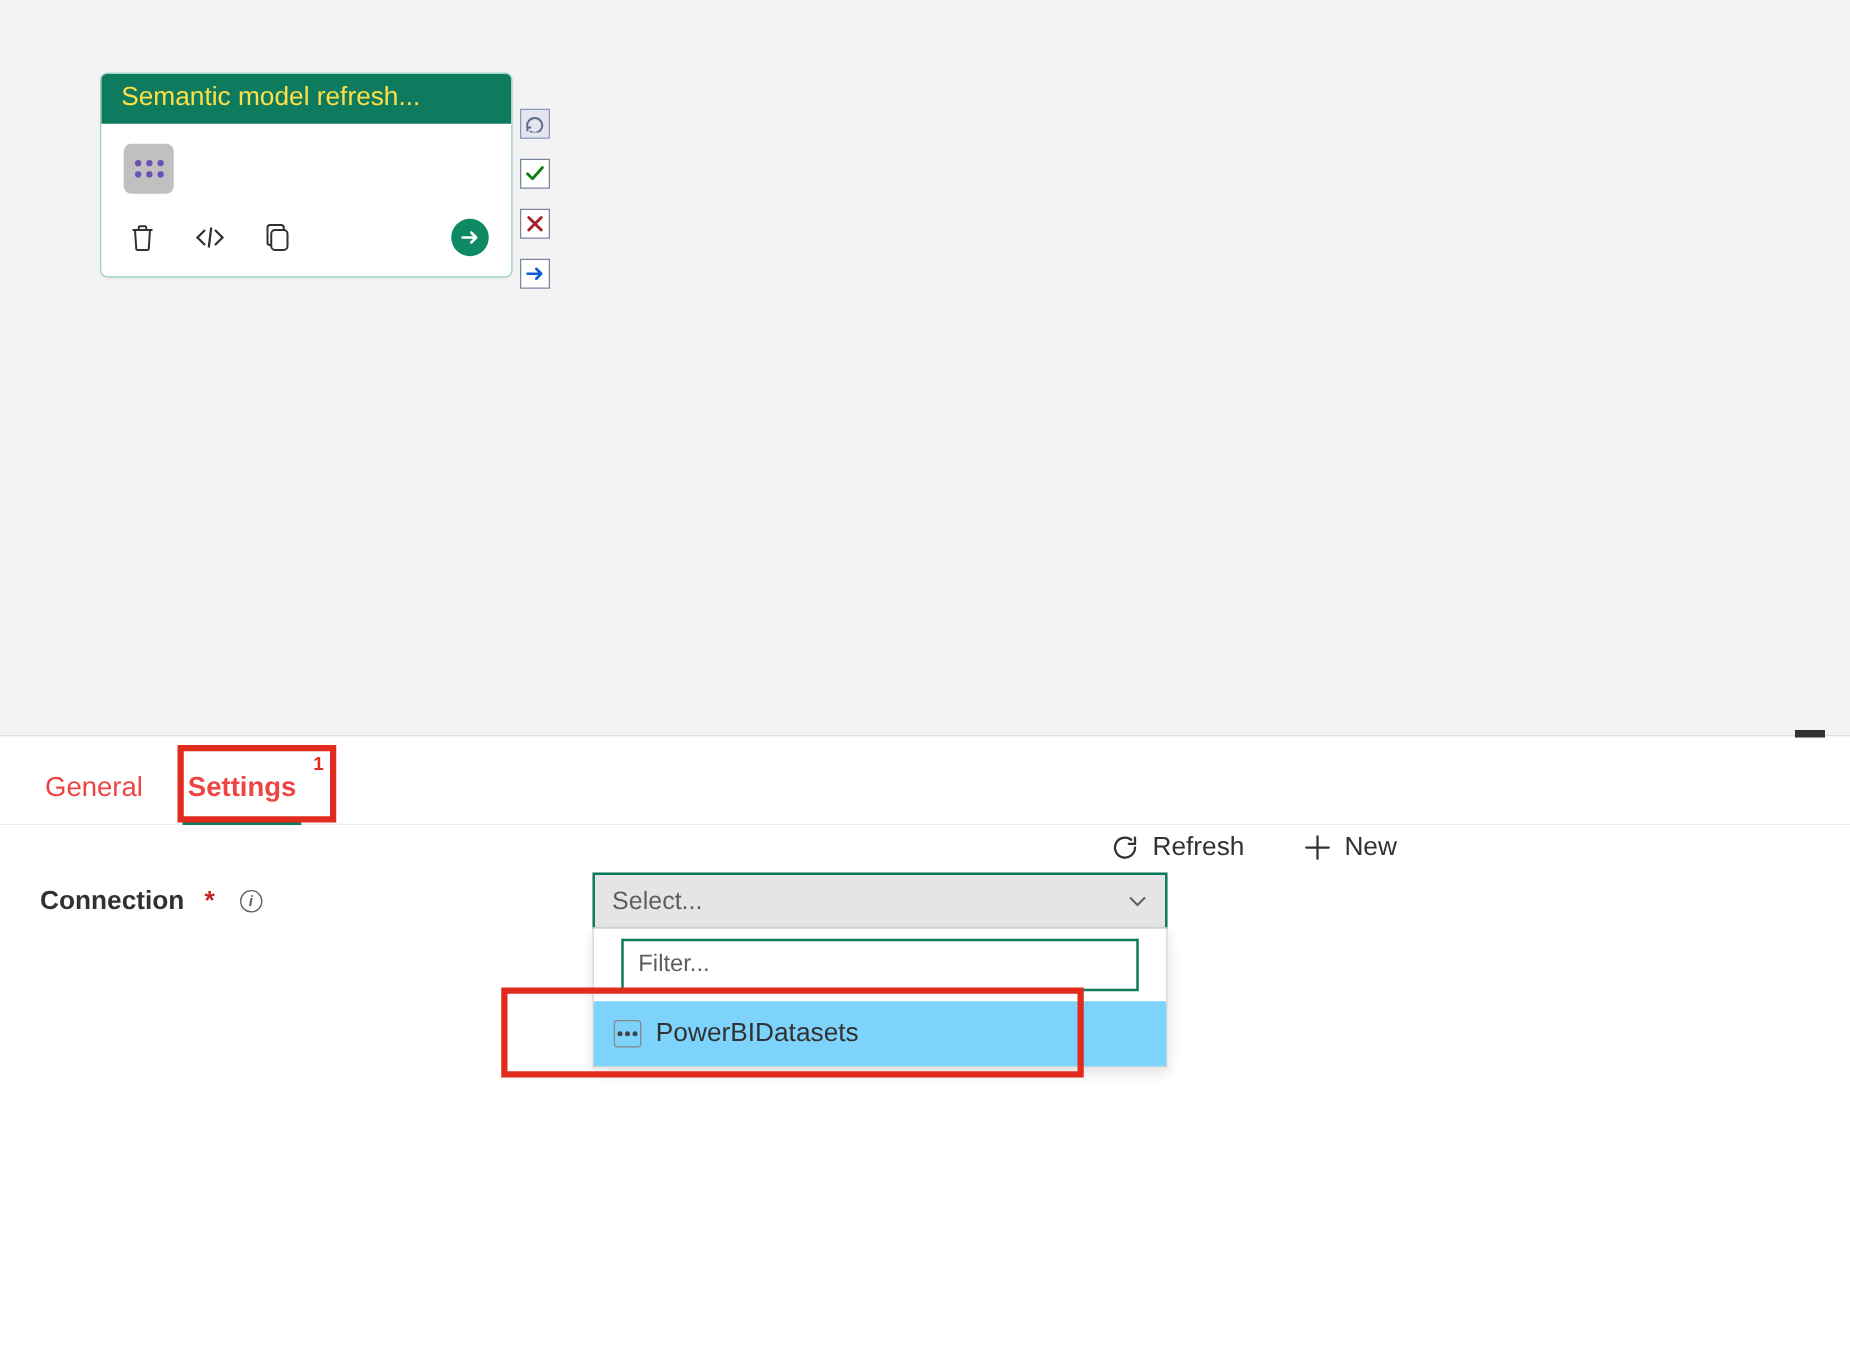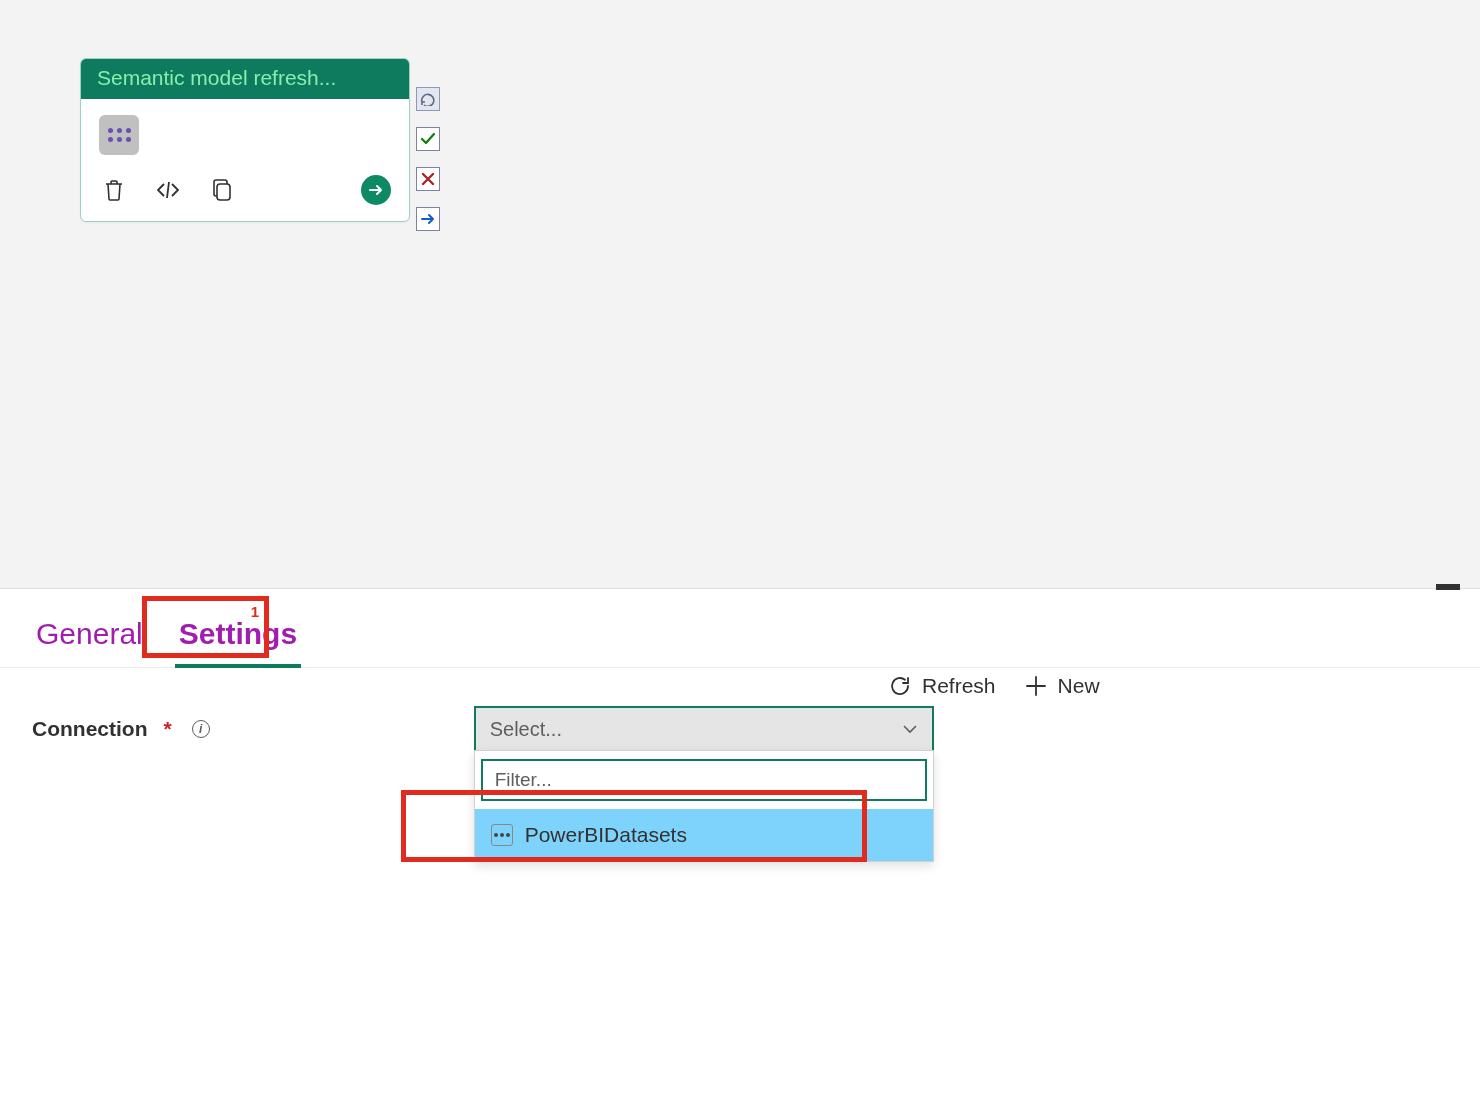--- a/index.html
+++ b/index.html
@@ -27,21 +27,21 @@
     top: 58px;
     width: 330px;
     background: #ffffff;
     border: 1px solid #9ad3c0;
     border-radius: 6px;
     box-shadow: 0 1px 2px rgba(0,0,0,0.05);
     overflow: hidden;
   }
   .card-header {
     background: #0e7a5e;
-    color: #86efac;
+    color: #fde047;
     padding: 7px 16px 9px 16px;
     font-size: 21px;
     white-space: nowrap;
     overflow: hidden;
     text-overflow: ellipsis;
   }
   .card-body {
     display: flex;
     align-items: center;
     gap: 14px;
@@ -120,22 +120,22 @@
 
   .tabs {
     display: flex;
     align-items: flex-end;
     gap: 28px;
     padding: 22px 32px 0 32px;
     position: relative;
     border-bottom: 1px solid #ebebeb;
   }
   .tab {
-    font-size: 30px;
-    color: #a21caf;
+    font-size: 22px;
+    color: #ef4444;
     padding: 6px 4px 16px 4px;
     cursor: pointer;
     position: relative;
   }
   .tab.active { font-weight: 700; text-align: center; }
   .tab.active::after {
     content: "";
     position: absolute;
     left: 0; right: 0; bottom: -1px;
     height: 4px;
@@ -203,21 +203,21 @@
   .select-box .chev { margin-left:auto; }
 
   .dropdown {
     position: absolute;
     top: 44px; left: 0;
     width: 460px;
     background: #ffffff;
     border: 1px solid #d2d0ce;
     box-shadow: 0 4px 10px rgba(0,0,0,0.12);
   }
-  .dd-filter-wrap { padding: 8px 6px; }
+  .dd-filter-wrap { padding: 8px 22px; }
   .dd-filter {
     width: 100%; height: 42px;
     border: 2px solid #0e7a5e;
     padding: 0 12px;
     font-size: 19px;
     outline: none;
   }
   .dd-filter::placeholder { color: #605e5c; }
   .dd-item {
     display: flex; align-items: center; gap: 12px;
@@ -234,21 +234,21 @@
   }
   .dd-item-icon .sm { width:4px;height:4px;border-radius:50%;background:#444;margin:1px;}
   .dd-item-icon .row{display:flex;}
 
   .action-links {
     position: absolute;
     left: 888px;
     top: 6px;
     display: flex;
     align-items: center;
-    gap: 28px;
+    gap: 46px;
     font-size: 21px;
   }
   .action {
     display: flex; align-items: center; gap: 10px;
     cursor: pointer;
     color: #323130;
   }
 
   svg { display: block; }
 </style>

